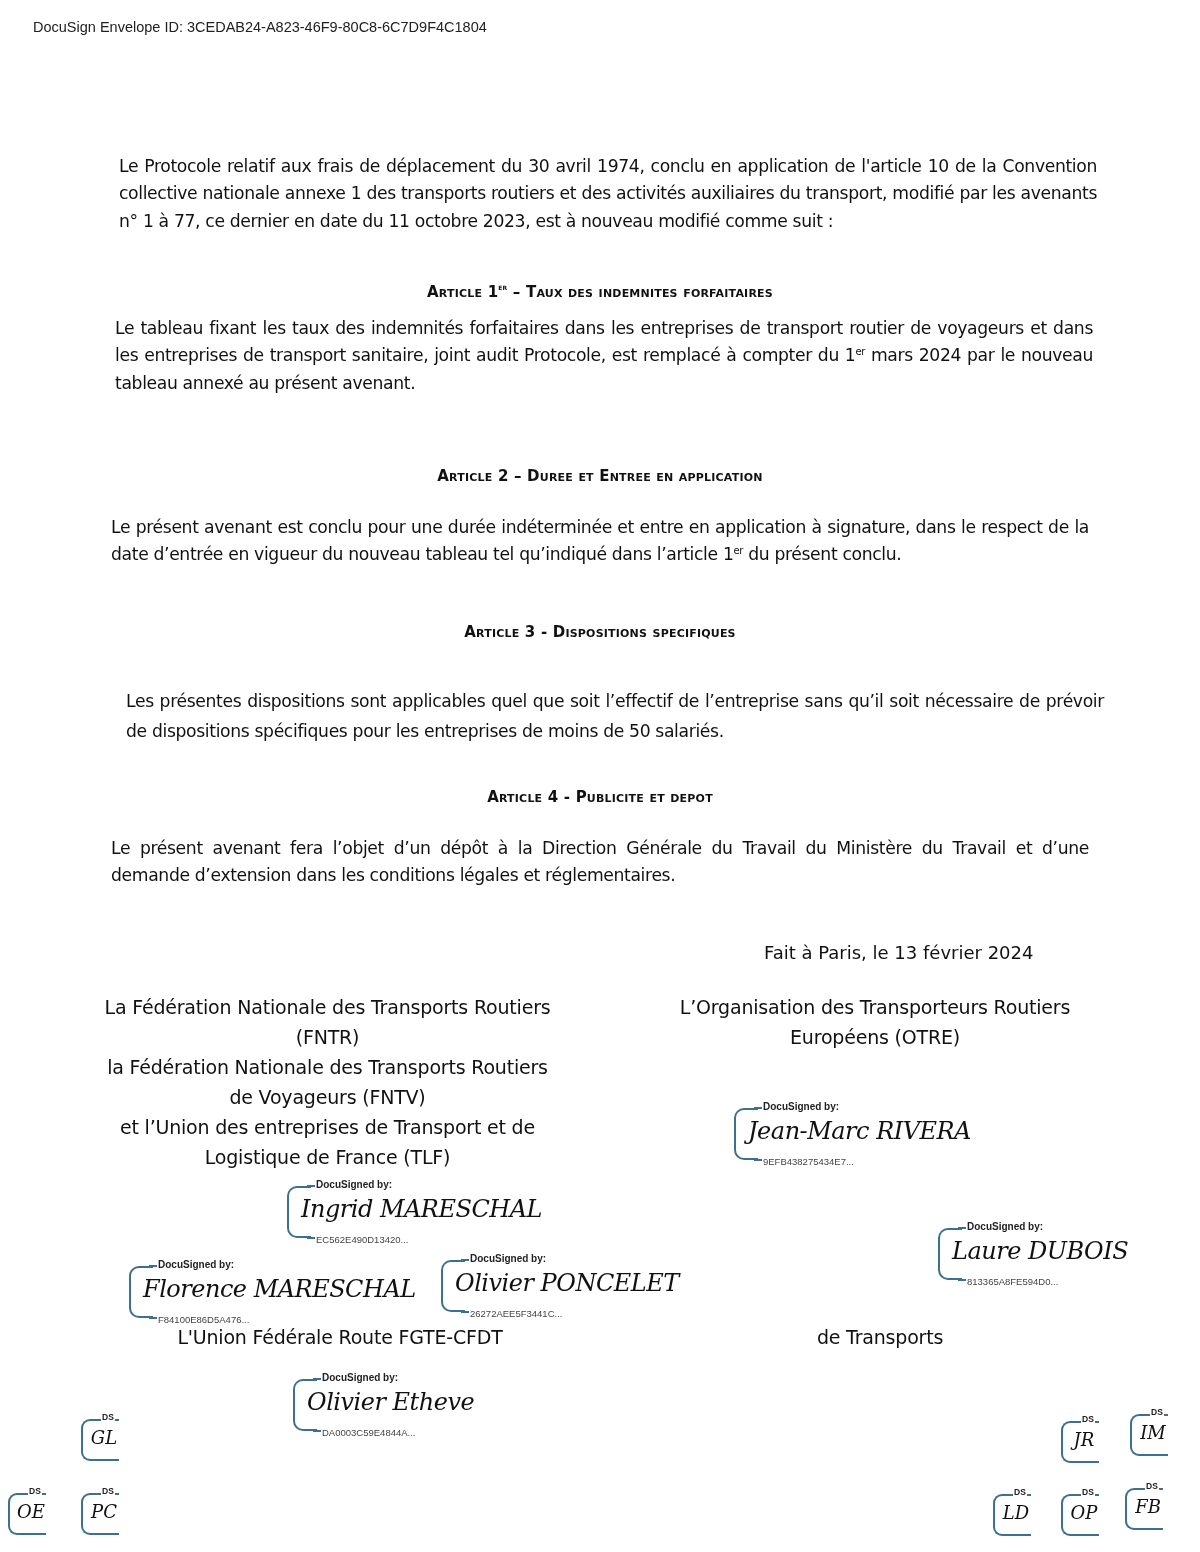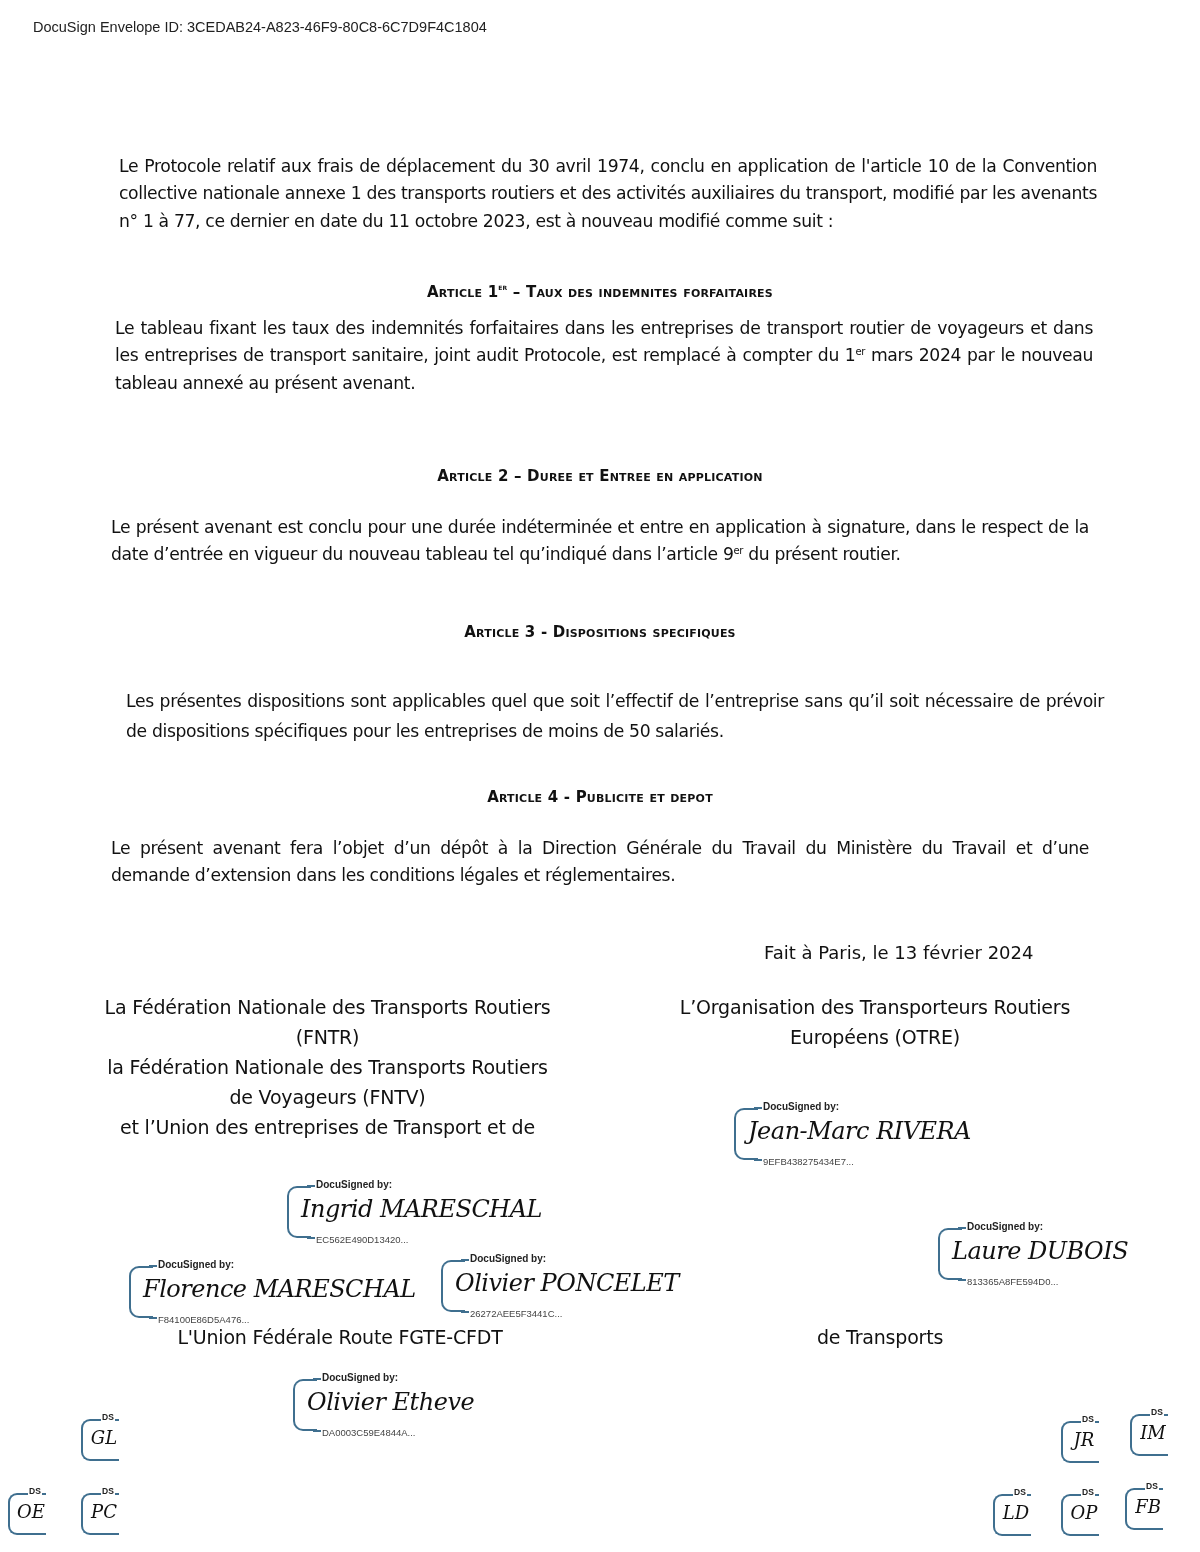--- a/index.html
+++ b/index.html
@@ -32,36 +32,37 @@
 <div class="envelope">DocuSign Envelope ID: 3CEDAB24-A823-46F9-80C8-6C7D9F4C1804</div>
 
 <div class="doc">
 
   <p class="para" style="top:145px;margin:8px;">Le Protocole relatif aux frais de déplacement du 30 avril 1974, conclu en application de l'article 10 de la Convention collective nationale annexe 1 des transports routiers et des activités auxiliaires du transport, modifié par les avenants n° 1 à 77, ce dernier en date du 11 octobre 2023, est à nouveau modifié comme suit :</p>
 
   <div class="heading" style="top:283px;"><span>Article 1</span><sup>er</sup><span> – Taux des indemnites forfaitaires</span></div>
   <p class="para" style="top:311px;margin:4px;"><span>Le tableau fixant les taux des indemnités forfaitaires dans les entreprises de transport routier de voyageurs et dans les entreprises de transport sanitaire, joint audit Protocole, est remplacé à compter du 1</span><sup>er</sup><span> mars 2024 par le nouveau tableau annexé au présent avenant.</span></p>
 
   <div class="heading" style="top:467px;">Article 2 – Duree et Entree en application</div>
-  <p class="para" style="top:514px;margin:0;"><span>Le présent avenant est conclu pour une durée indéterminée et entre en application à signature, dans le respect de la date d’entrée en vigueur du nouveau tableau tel qu’indiqué dans l’article 9</span><sup>er</sup><span> du présent routier.</span></p>
+  <p class="para" style="top:514px;margin:0;"><span>Le présent avenant est conclu pour une durée indéterminée et entre en application à signature, dans le respect de la date d’entrée en vigueur du nouveau tableau tel qu’indiqué dans l’article 1</span><sup>er</sup><span> du présent conclu.</span></p>
 
   <div class="heading" style="top:623px;">Article 3 - Dispositions specifiques</div>
   <p class="para" style="top:671px;margin:15px;line-height:30px;">Les présentes dispositions sont applicables quel que soit l’effectif de l’entreprise sans qu’il soit nécessaire de prévoir de dispositions spécifiques pour les entreprises de moins de 50 salariés.</p>
 
   <div class="heading" style="top:788px;">Article 4 - Publicite et depot</div>
   <p class="para" style="top:835px;margin:0;">Le présent avenant fera l’objet d’un dépôt à la Direction Générale du Travail du Ministère du Travail et d’une demande d’extension dans les conditions légales et réglementaires.</p>
 
   <div class="place">Fait à Paris, le 13 février 2024</div>
 
   <div class="sig-text" style="left:70px;top:992px;width:515px;">
     <div>La Fédération Nationale des Transports Routiers</div>
     <div>(FNTR)</div>
     <div>la Fédération Nationale des Transports Routiers</div>
     <div>de Voyageurs (FNTV)</div>
     <div>et l’Union des entreprises de Transport et de</div>
+    <div>Logistique de France (TLF)</div>
   </div>
 
   <div class="sig-text" style="left:640px;top:992px;width:470px;">
     <div>L’Organisation des Transporteurs Routiers</div>
     <div>Européens (OTRE)</div>
   </div>
 
   <div class="sig-text" style="left:120px;top:1322px;width:440px;">L'Union Fédérale Route FGTE-CFDT</div>
 
   <div class="sig-text" style="left:660px;top:1322px;width:440px;">

